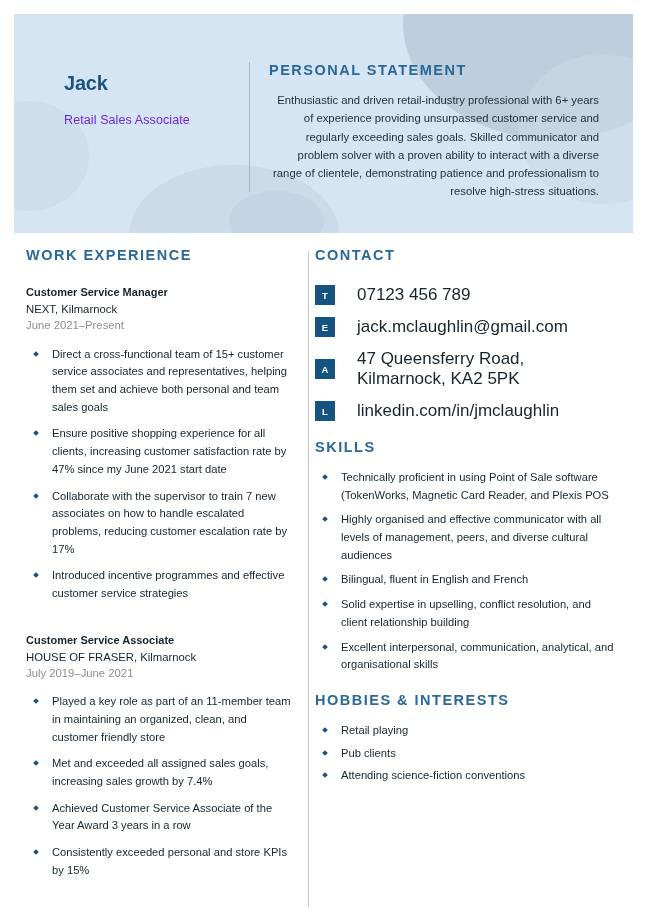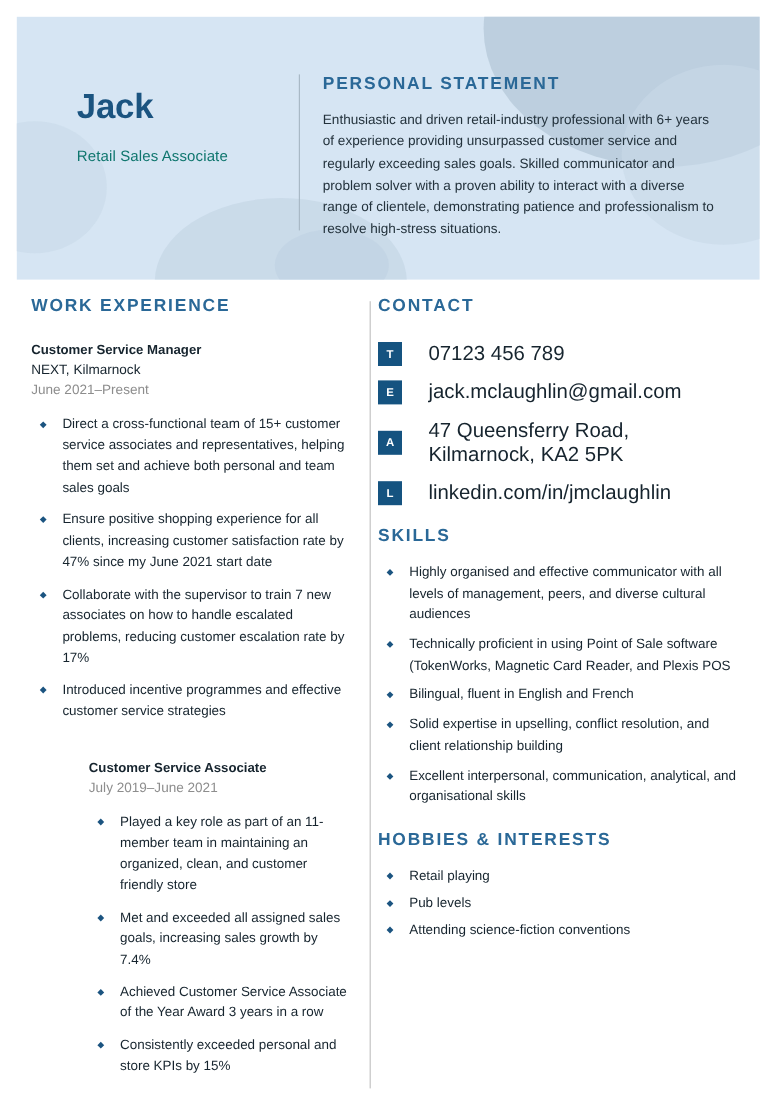--- a/index.html
+++ b/index.html
@@ -66,30 +66,30 @@
     height: 100%;
   }
 
   .name-block {
     position: absolute;
     left: 50px;
     top: 58px;
     width: 185px;
   }
   .name {
-    font-size: 29px;
+    font-size: 20px;
     font-weight: bold;
     line-height: 1.18;
     color: #1b5480;
     letter-spacing: -0.2px;
   }
   .job-title {
     margin-top: 17px;
     font-size: 12.5px;
-    color: #0f766e;
+    color: #6d28d9;
     letter-spacing: .1px;
   }
 
   .header-divider {
     position: absolute;
     left: 235px;
     top: 48px;
     width: 1px;
     height: 130px;
     background: #a9b9c6;
@@ -105,20 +105,21 @@
     font-size: 14.5px;
     font-weight: bold;
     letter-spacing: 1.5px;
     color: #2a6897;
   }
   .statement-text {
     margin-top: 13px;
     font-size: 11.3px;
     line-height: 1.62;
     color: #23323c;
+    text-align: right;
   }
 
   
   .body-wrap {
     position: absolute;
     left: 0;
     top: 247px;
     width: 650px;
   }
   .col-divider {
@@ -145,21 +146,21 @@
   .blk-title {
     font-size: 14.5px;
     font-weight: bold;
     letter-spacing: 1.5px;
     color: #2a6897;
   }
 
   .job {
     margin-top: 22px;
   }
-  .job.second { margin-top: 30px; margin-left: 48px; }
+  .job.second { margin-top: 30px; }
   .job-role {
     font-size: 11px;
     font-weight: bold;
     color: #16242e;
     line-height: 1.45;
   }
   .job-company {
     font-size: 11.3px;
     color: #16242e;
     line-height: 1.45;
@@ -266,20 +267,21 @@
       <ul class="bullets">
         <li>Direct a cross-functional team of 15+ customer service associates and representatives, helping them set and achieve both personal and team sales goals</li>
         <li>Ensure positive shopping experience for all clients, increasing customer satisfaction rate by 47% since my June 2021 start date</li>
         <li>Collaborate with the supervisor to train 7 new associates on how to handle escalated problems, reducing customer escalation rate by 17%</li>
         <li>Introduced incentive programmes and effective customer service strategies</li>
       </ul>
     </div>
 
     <div class="job second">
       <div class="job-role">Customer Service Associate</div>
+      <div class="job-company">HOUSE OF FRASER, Kilmarnock</div>
       <div class="job-dates">July 2019–June 2021</div>
       <ul class="bullets">
         <li>Played a key role as part of an 11-member team in maintaining an organized, clean, and customer friendly store</li>
         <li>Met and exceeded all assigned sales goals, increasing sales growth by 7.4%</li>
         <li>Achieved Customer Service Associate of the Year Award 3 years in a row</li>
         <li>Consistently exceeded personal and store KPIs by 15%</li>
       </ul>
     </div>
   </div>
 
@@ -300,30 +302,30 @@
       </div>
       <div class="contact-row">
         <div class="contact-badge">L</div>
         <div class="contact-val">linkedin.com/in/jmclaughlin</div>
       </div>
     </div>
 
     <div class="right-section">
       <div class="blk-title">SKILLS</div>
       <ul class="bullets">
+        <li>Technically proficient in using Point of Sale software (TokenWorks, Magnetic Card Reader, and Plexis POS</li>
         <li>Highly organised and effective communicator with all levels of management, peers, and diverse cultural audiences</li>
-        <li>Technically proficient in using Point of Sale software (TokenWorks, Magnetic Card Reader, and Plexis POS</li>
         <li>Bilingual, fluent in English and French</li>
         <li>Solid expertise in upselling, conflict resolution, and client relationship building</li>
         <li>Excellent interpersonal, communication, analytical, and organisational skills</li>
       </ul>
     </div>
 
     <div class="right-section hobbies">
       <div class="blk-title">HOBBIES &amp; INTERESTS</div>
       <ul class="bullets">
         <li>Retail playing</li>
-        <li>Pub levels</li>
+        <li>Pub clients</li>
         <li>Attending science-fiction conventions</li>
       </ul>
     </div>
   </div>
 </div>
 
 </body></html>

